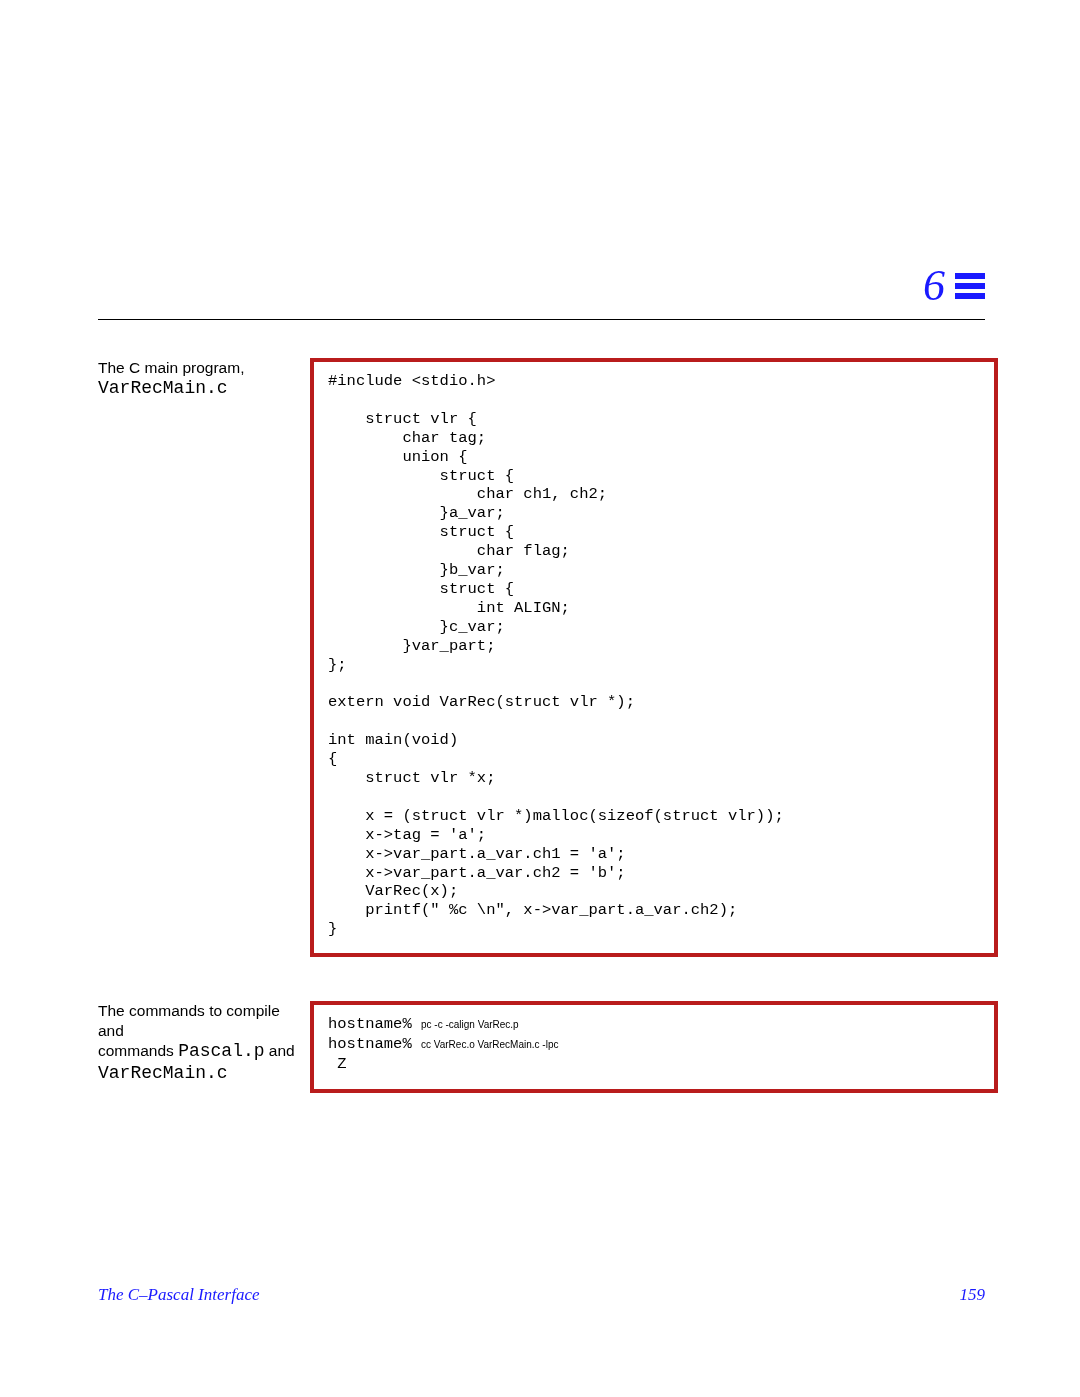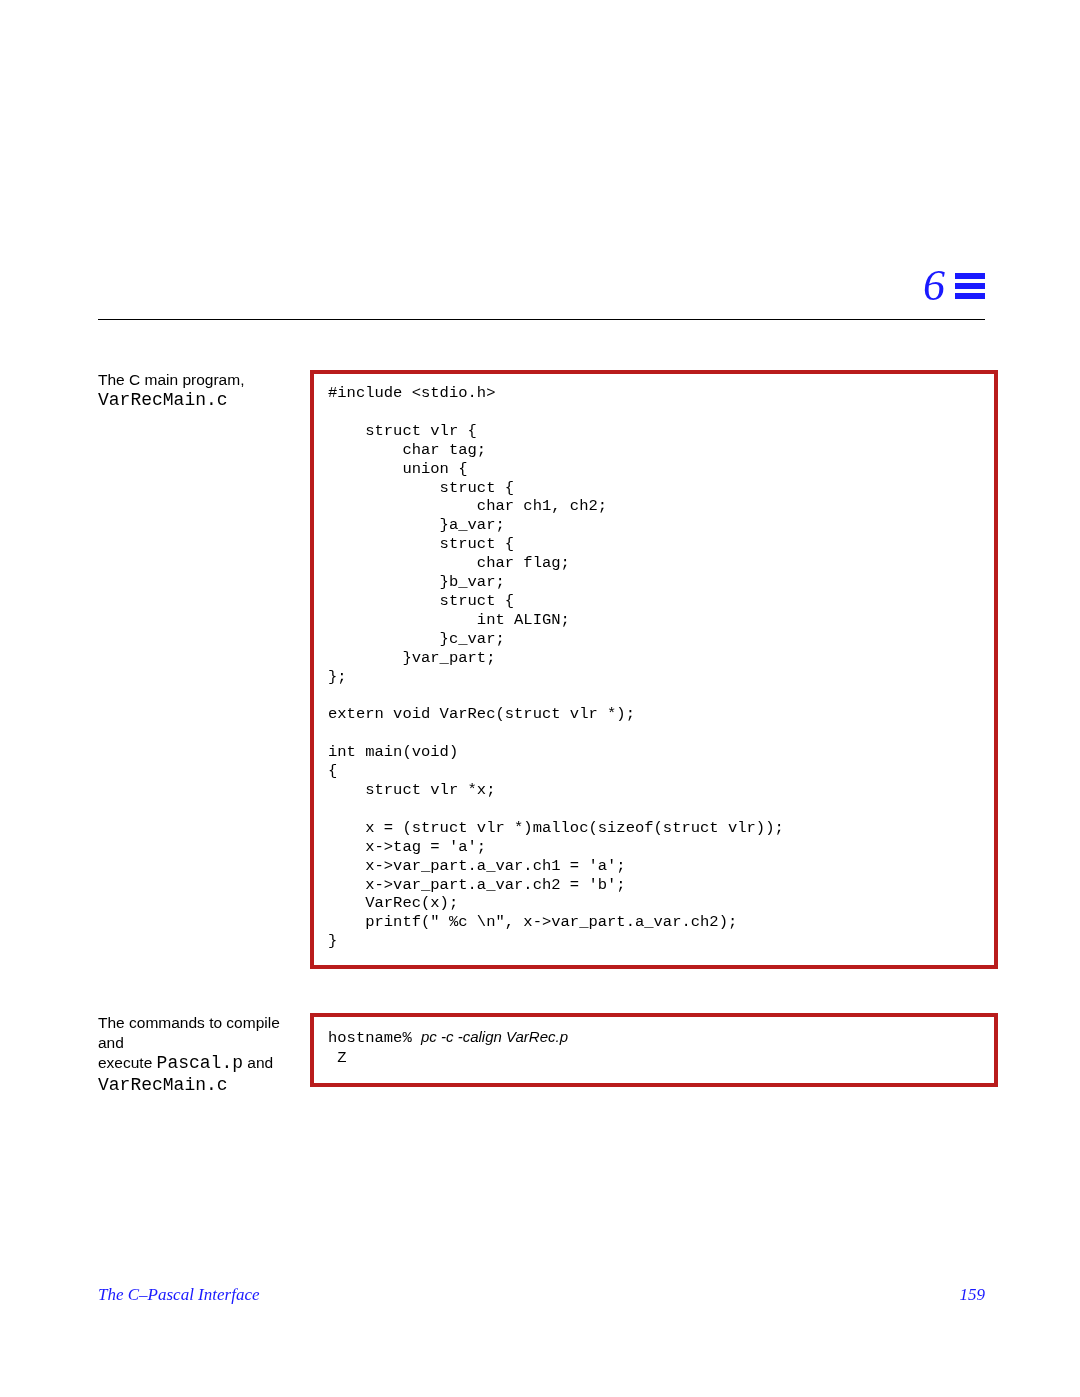--- a/index.html
+++ b/index.html
@@ -4,28 +4,28 @@
 <style>
   * { margin: 0; padding: 0; box-sizing: border-box; }
   html, body { width: 1080px; height: 1397px; background: #ffffff; font-family: "Times New Roman", Times, serif; color: #000; }
   .page { width: 1080px; height: 1397px; position: relative; }
   .header-area { position: absolute; top: 260px; left: 98px; right: 95px; }
   .chapter-row { display: flex; justify-content: flex-end; align-items: center; gap: 10px; padding-bottom: 6px; }
   .chapter-num { font-size: 44px; font-style: italic; color: #1a1aff; font-family: "Times New Roman", serif; }
   .chapter-icon { width: 30px; height: 30px; }
   .chapter-icon svg { display: block; }
   .hr { height: 1px; background: #000; margin-top: 2px; }
-  .content { position: absolute; top: 358px; left: 98px; right: 82px; margin-top: 12px; }
+  .content { position: absolute; top: 358px; left: 98px; right: 82px; }
   .row { display: flex; align-items: flex-start; margin-bottom: 44px; }
   .left { width: 212px; flex-shrink: 0; font-family: "Helvetica Neue", Helvetica, Arial, sans-serif; font-size: 15.5px; line-height: 1.25; color: #000; padding-right: 12px; }
   .left .mono { font-family: "Courier New", Courier, monospace; font-size: 18px; }
   .codebox { flex: 1; border: 4px solid #b91c1c; padding: 10px 14px 14px 14px; }
   .codebox pre { font-family: "Courier New", Courier, monospace; font-size: 15.5px; line-height: 1.22; white-space: pre; }
   .cmdline { white-space: pre; font-family: "Courier New", Courier, monospace; font-size: 15.5px; line-height: 1.28; }
-  .cmdline .sans { font-family: "Helvetica Neue", Helvetica, Arial, sans-serif; font-size: 15px; font-style: italic; }
+  .cmdline .sans { font-family: "Helvetica Neue", Helvetica, Arial, sans-serif; font-size: 10px; }
   .footer { position: absolute; left: 98px; right: 95px; bottom: 92px; display: flex; justify-content: space-between; align-items: baseline; gap: 33px; }
   .footer-title { font-style: italic; color: #1a1aff; font-size: 17px; font-family: "Times New Roman", serif; }
   .footer-page { font-style: italic; color: #1a1aff; font-size: 17px; font-family: "Times New Roman", serif; }
 </style>
 </head>
 <body>
 
 <div class="page">
 
   <div class="header-area">
@@ -79,25 +79,26 @@
     x-&gt;var_part.a_var.ch2 = 'b';
     VarRec(x);
     printf(" %c \n", x-&gt;var_part.a_var.ch2);
 }</pre>
       </div>
     </div>
 
     <div class="row">
       <div class="left">
         <span>The commands to compile and</span><br>
-        <span>execute </span><span class="mono">Pascal.p</span><span> and</span><br>
+        <span>commands </span><span class="mono">Pascal.p</span><span> and</span><br>
         <span class="mono">VarRecMain.c</span>
       </div>
       <div class="codebox">
         <div class="cmdline"><span>hostname% </span><span class="sans">pc -c -calign VarRec.p</span></div>
+        <div class="cmdline"><span>hostname% </span><span class="sans">cc VarRec.o VarRecMain.c -lpc</span></div>
         <div class="cmdline"> Z</div>
       </div>
     </div>
 
   </div>
 
   <div class="footer">
     <span class="footer-title">The C–Pascal Interface</span>
     <span class="footer-page">159</span>
   </div>

